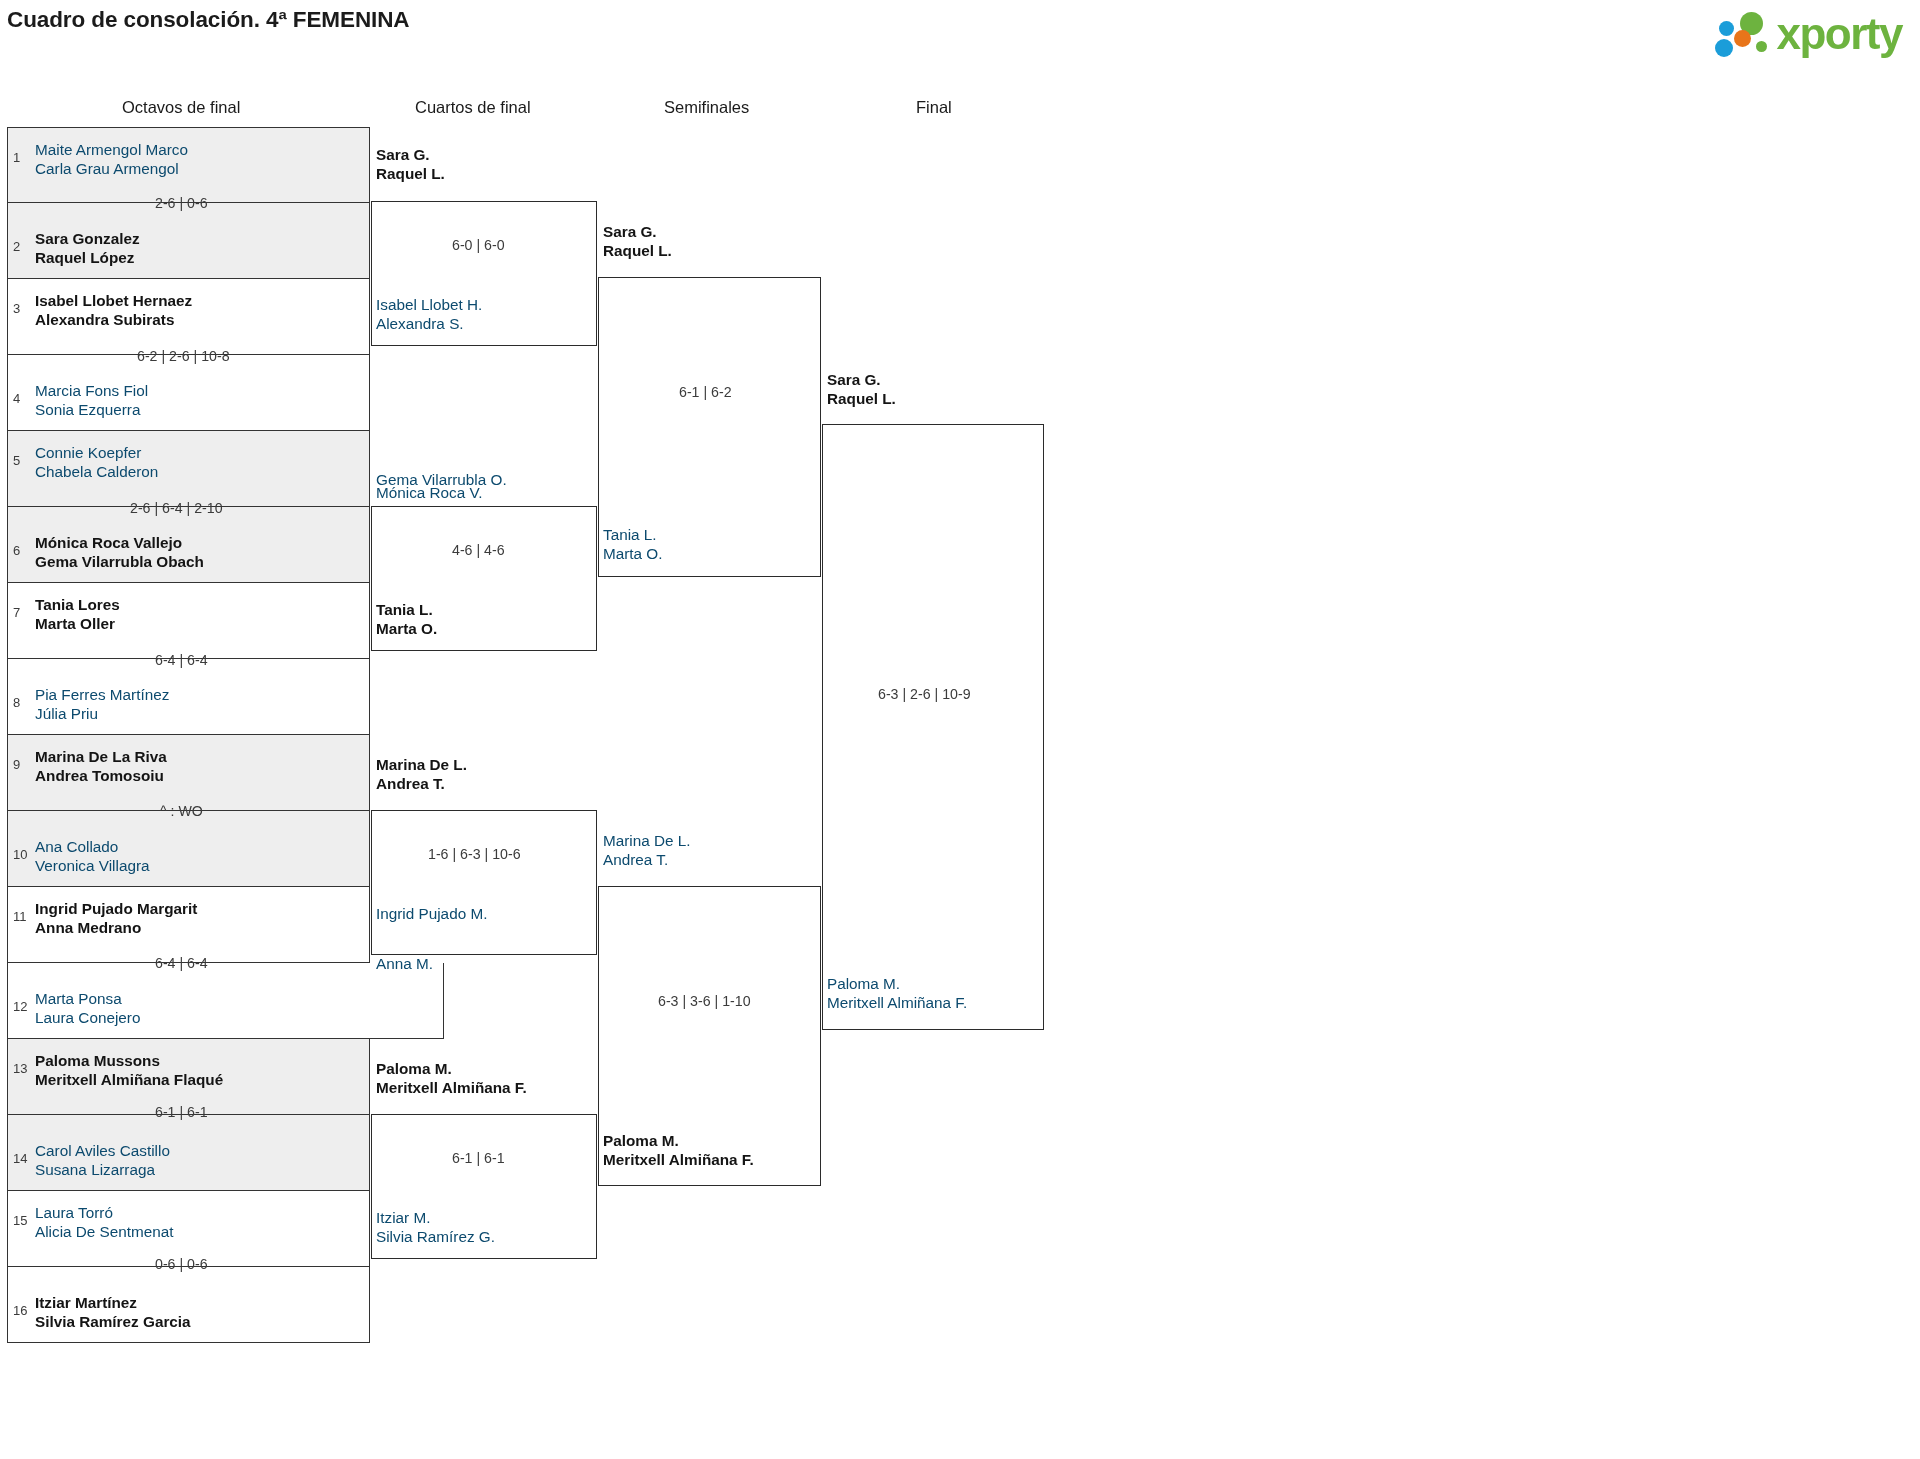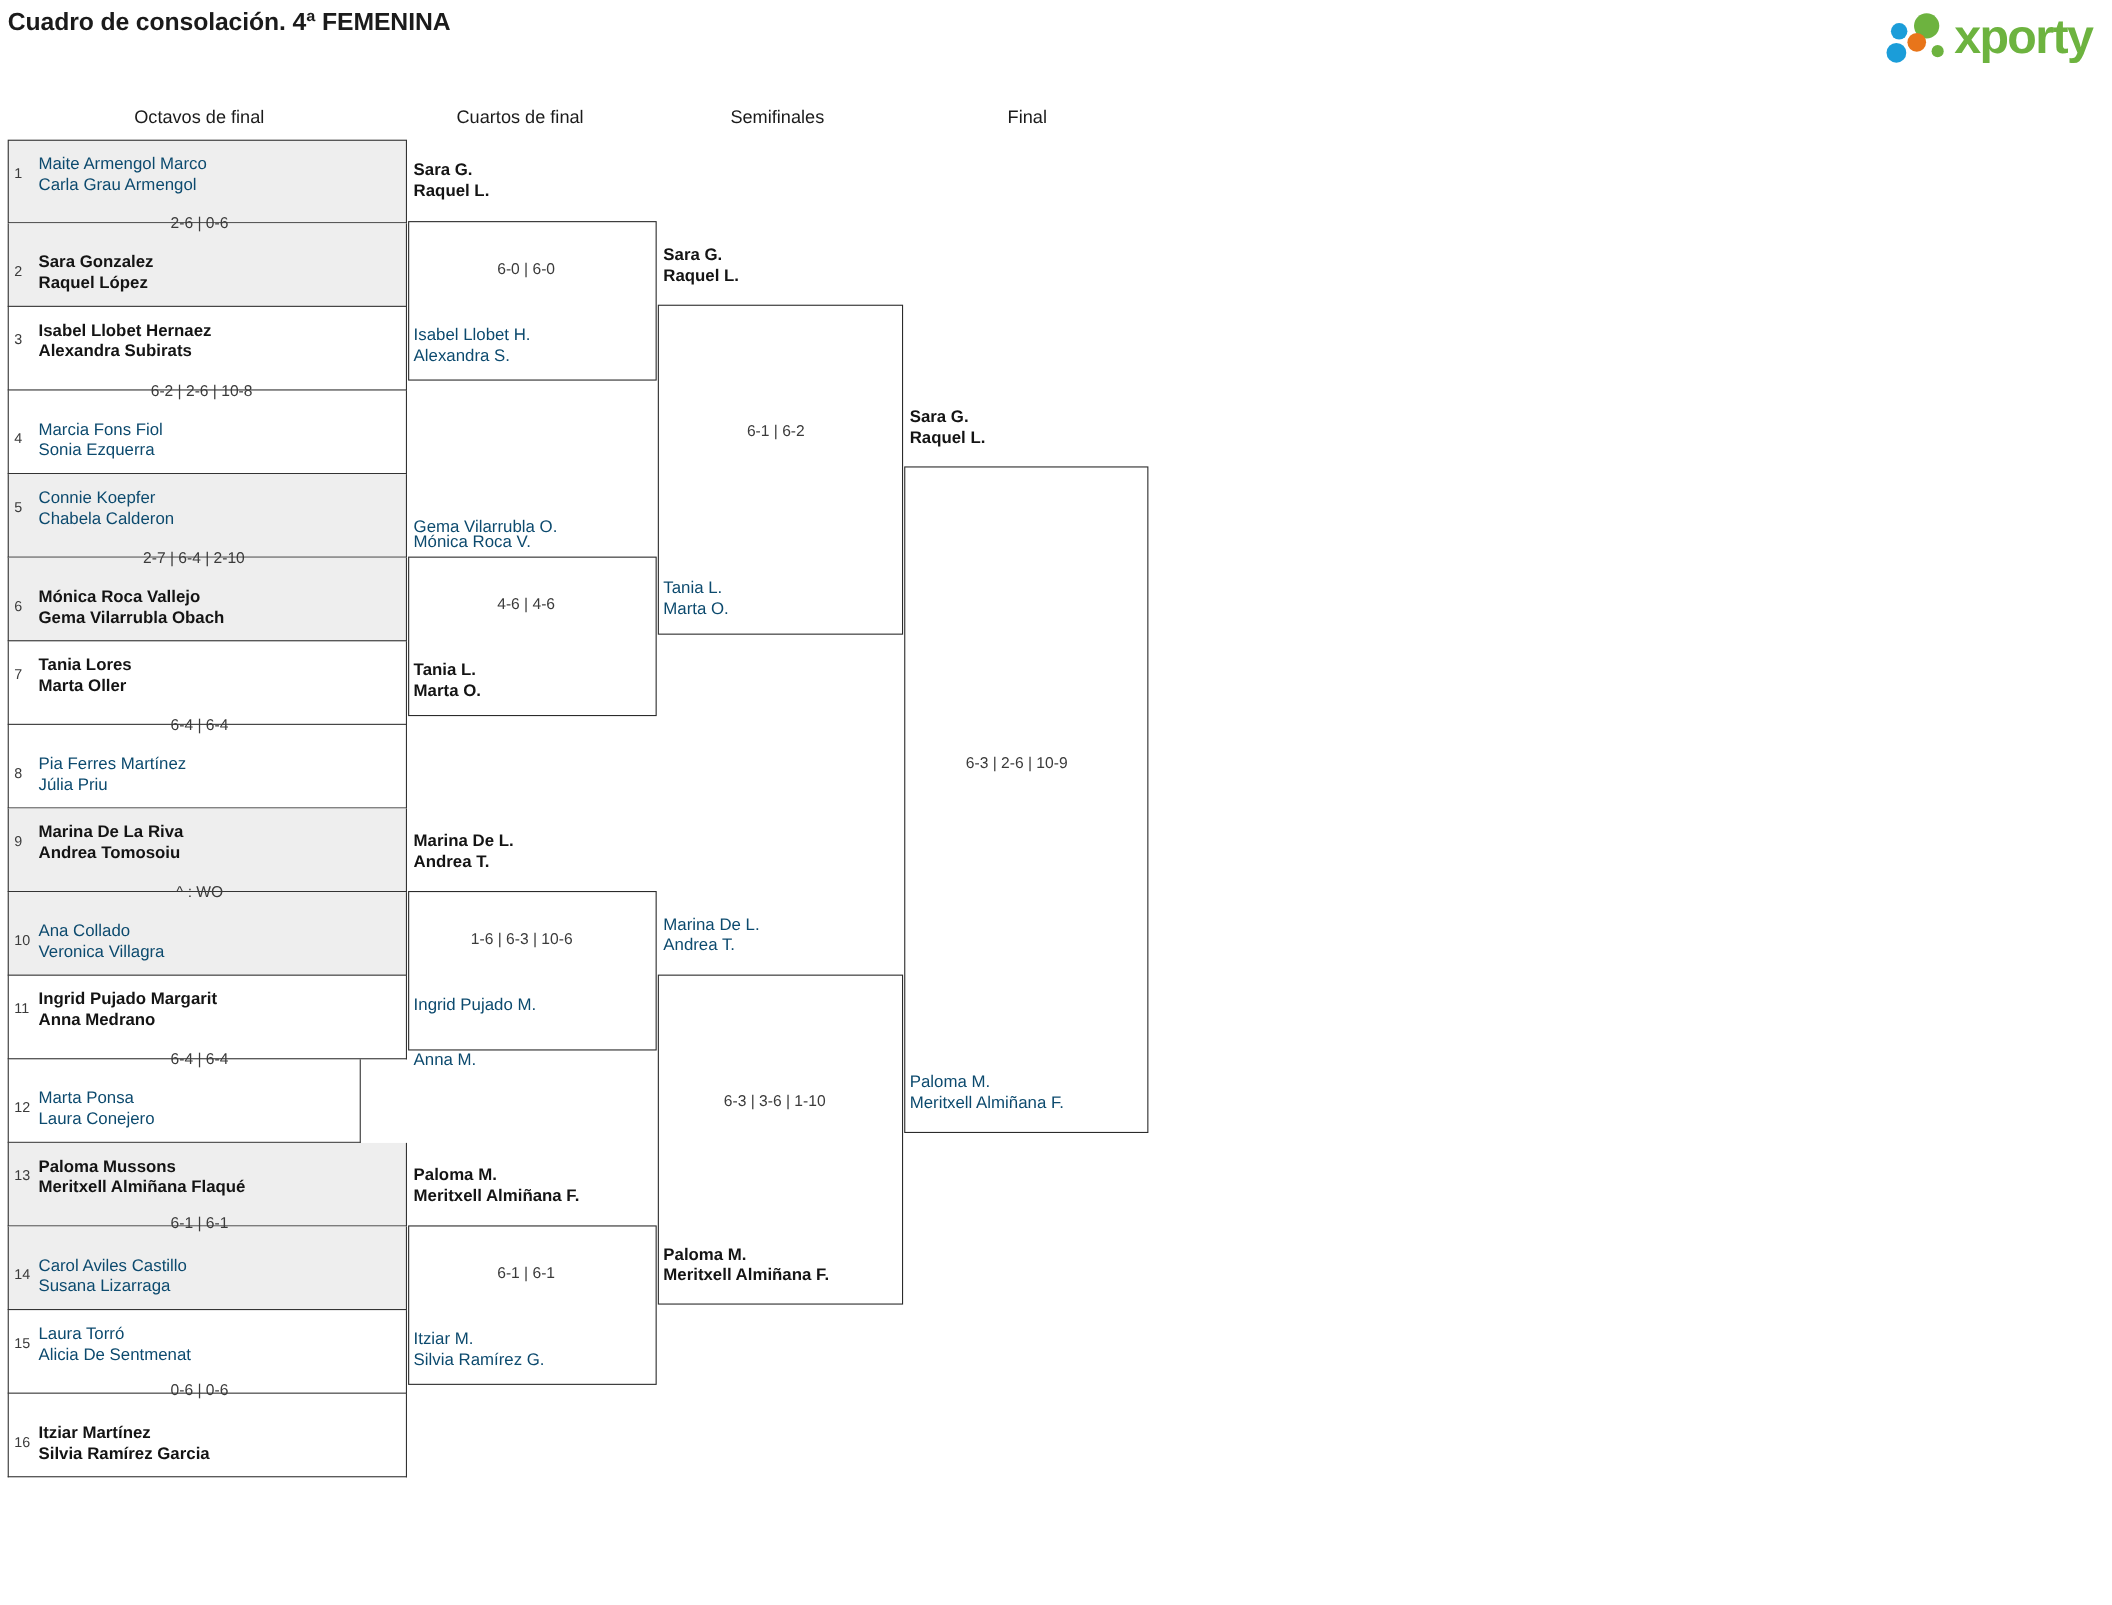--- a/index.html
+++ b/index.html
@@ -167,21 +167,21 @@
   <div class="r1-slot shaded" style="left:7px; top:431px; width:363px; height:76px;">
     <span class="seed-num" style="top:22px;">5</span>
     <span class="players loser" style="left:27px; top:12px;">Connie Koepfer</span>
     <span class="players loser" style="left:27px; top:31px;">Chabela Calderon</span>
   </div>
   <div class="r1-slot shaded" style="left:7px; top:507px; width:363px; height:76px;">
     <span class="seed-num" style="top:36px;">6</span>
     <span class="players winner" style="left:27px; top:26px;">Mónica Roca Vallejo</span>
     <span class="players winner" style="left:27px; top:45px;">Gema Vilarrubla Obach</span>
   </div>
-  <div class="score" style="left:130px; top:500px;">2-7 | 6-4 | 2-10</div>
+  <div class="score" style="left:130px; top:500px;">2-6 | 6-4 | 2-10</div>
 
   <div class="r1-slot" style="left:7px; top:583px; width:363px; height:76px;">
     <span class="seed-num" style="top:22px;">7</span>
     <span class="players winner" style="left:27px; top:12px;">Tania Lores</span>
     <span class="players winner" style="left:27px; top:31px;">Marta Oller</span>
   </div>
   <div class="r1-slot" style="left:7px; top:659px; width:363px; height:76px;">
     <span class="seed-num" style="top:36px;">8</span>
     <span class="players loser" style="left:27px; top:26px;">Pia Ferres Martínez</span>
     <span class="players loser" style="left:27px; top:45px;">Júlia Priu</span>
@@ -198,21 +198,21 @@
     <span class="players loser" style="left:27px; top:26px;">Ana Collado</span>
     <span class="players loser" style="left:27px; top:45px;">Veronica Villagra</span>
   </div>
   <div class="score" style="left:160px; top:803px;">^ : WO</div>
 
   <div class="r1-slot" style="left:7px; top:887px; width:363px; height:76px;">
     <span class="seed-num" style="top:22px;">11</span>
     <span class="players winner" style="left:27px; top:12px;text-align:right;">Ingrid Pujado Margarit</span>
     <span class="players winner" style="left:27px; top:31px;">Anna Medrano</span>
   </div>
-  <div class="r1-slot" style="left:7px; top:963px; width:321px; height:76px;">
+  <div class="r1-slot" style="left:7px; top:963px; width:437px; height:76px;">
     <span class="seed-num" style="top:36px;">12</span>
     <span class="players loser" style="left:27px; top:26px;">Marta Ponsa</span>
     <span class="players loser" style="left:27px; top:45px;">Laura Conejero</span>
   </div>
   <div class="score" style="left:155px; top:955px;">6-4 | 6-4</div>
 
   <div class="r1-slot shaded" style="left:7px; top:1039px; width:363px; height:76px;">
     <span class="seed-num" style="top:22px;">13</span>
     <span class="players winner" style="left:27px; top:12px;">Paloma Mussons</span>
     <span class="players winner" style="left:27px; top:31px;">Meritxell Almiñana Flaqué</span>

